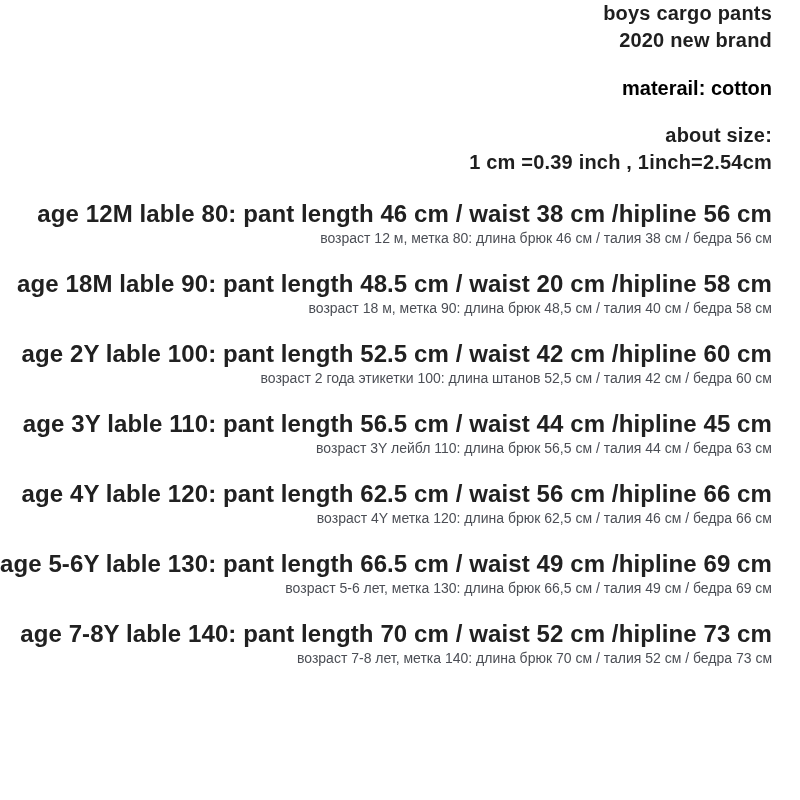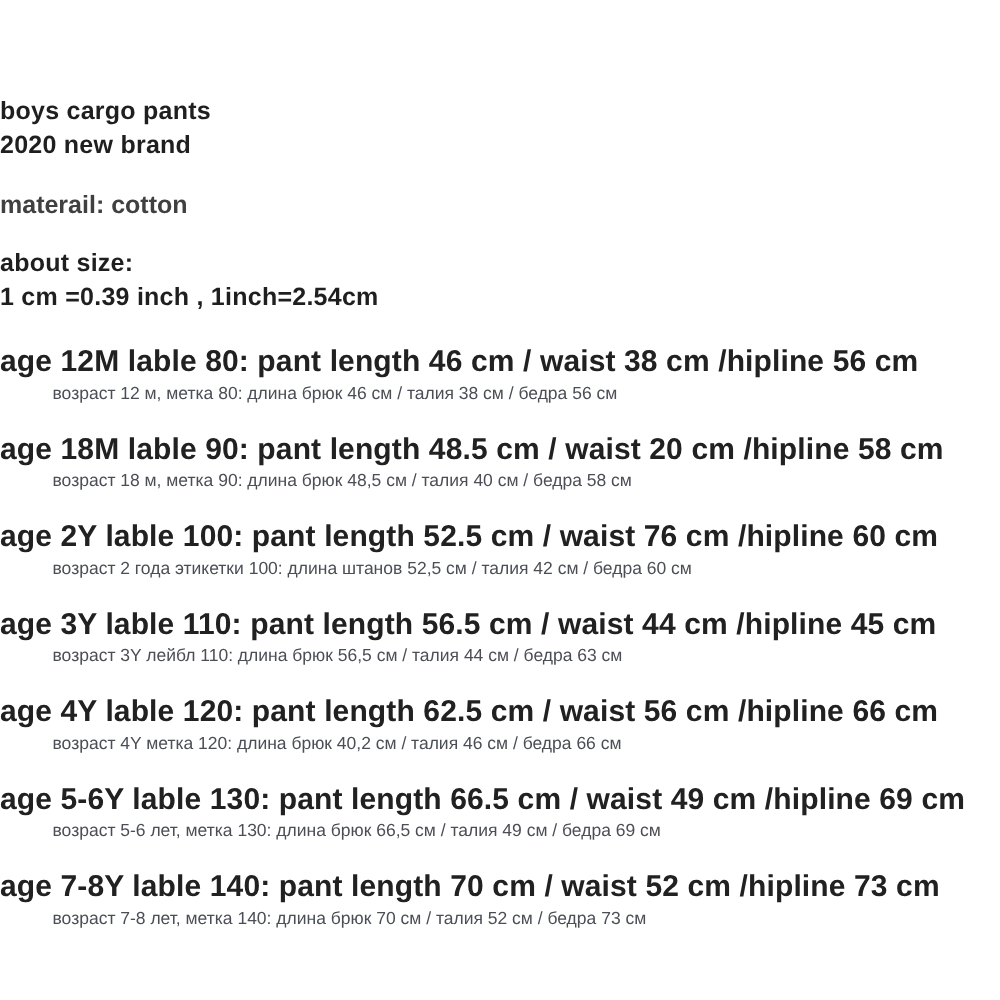--- a/index.html
+++ b/index.html
@@ -6,36 +6,35 @@
   html, body {
     width: 800px;
     height: 800px;
     background: #ffffff;
     font-family: "Liberation Sans", "DejaVu Sans", sans-serif;
     overflow: hidden;
   }
   .page {
     width: 772px;
     height: 800px;
-    padding-top: 76px;
-    text-align: left;
+    text-align: right;
     background: #ffffff;
   }
   .title-line {
     font-size: 20px;
     font-weight: bold;
     color: #1f1f1f;
     line-height: 27px;
     letter-spacing: 0.2px;
   }
   .material-line {
     margin-top: 21px;
     font-size: 20px;
     font-weight: bold;
-    color: #404040;
+    color: #000000;
     line-height: 27px;
   }
   .size-note {
     margin-top: 20px;
   }
   .size-note .title-line { line-height: 27px; }
   .rows {
     margin-top: 25px;
   }
   .size-row {
@@ -79,32 +78,32 @@
       <div class="en">age 12M lable 80: pant length 46 cm / waist 38 cm /hipline 56 cm</div>
       <div class="ru">возраст 12 м, метка 80: длина брюк 46 см / талия 38 см / бедра 56 см</div>
     </div>
 
     <div class="size-row">
       <div class="en">age 18M lable 90: pant length 48.5 cm / waist 20 cm /hipline 58 cm</div>
       <div class="ru">возраст 18 м, метка 90: длина брюк 48,5 см / талия 40 см / бедра 58 см</div>
     </div>
 
     <div class="size-row">
-      <div class="en">age 2Y lable 100: pant length 52.5 cm / waist 76 cm /hipline 60 cm</div>
+      <div class="en">age 2Y lable 100: pant length 52.5 cm / waist 42 cm /hipline 60 cm</div>
       <div class="ru">возраст 2 года этикетки 100: длина штанов 52,5 см / талия 42 см / бедра 60 см</div>
     </div>
 
     <div class="size-row">
       <div class="en">age 3Y lable 110: pant length 56.5 cm / waist 44 cm /hipline 45 cm</div>
       <div class="ru">возраст 3Y лейбл 110: длина брюк 56,5 см / талия 44 см / бедра 63 см</div>
     </div>
 
     <div class="size-row">
       <div class="en">age 4Y lable 120: pant length 62.5 cm / waist 56 cm /hipline 66 cm</div>
-      <div class="ru">возраст 4Y метка 120: длина брюк 40,2 см / талия 46 см / бедра 66 см</div>
+      <div class="ru">возраст 4Y метка 120: длина брюк 62,5 см / талия 46 см / бедра 66 см</div>
     </div>
 
     <div class="size-row">
       <div class="en">age 5-6Y lable 130: pant length 66.5 cm / waist 49 cm /hipline 69 cm</div>
       <div class="ru">возраст 5-6 лет, метка 130: длина брюк 66,5 см / талия 49 см / бедра 69 см</div>
     </div>
 
     <div class="size-row">
       <div class="en">age 7-8Y lable 140: pant length 70 cm / waist 52 cm /hipline 73 cm</div>
       <div class="ru">возраст 7-8 лет, метка 140: длина брюк 70 см / талия 52 см / бедра 73 см</div>

